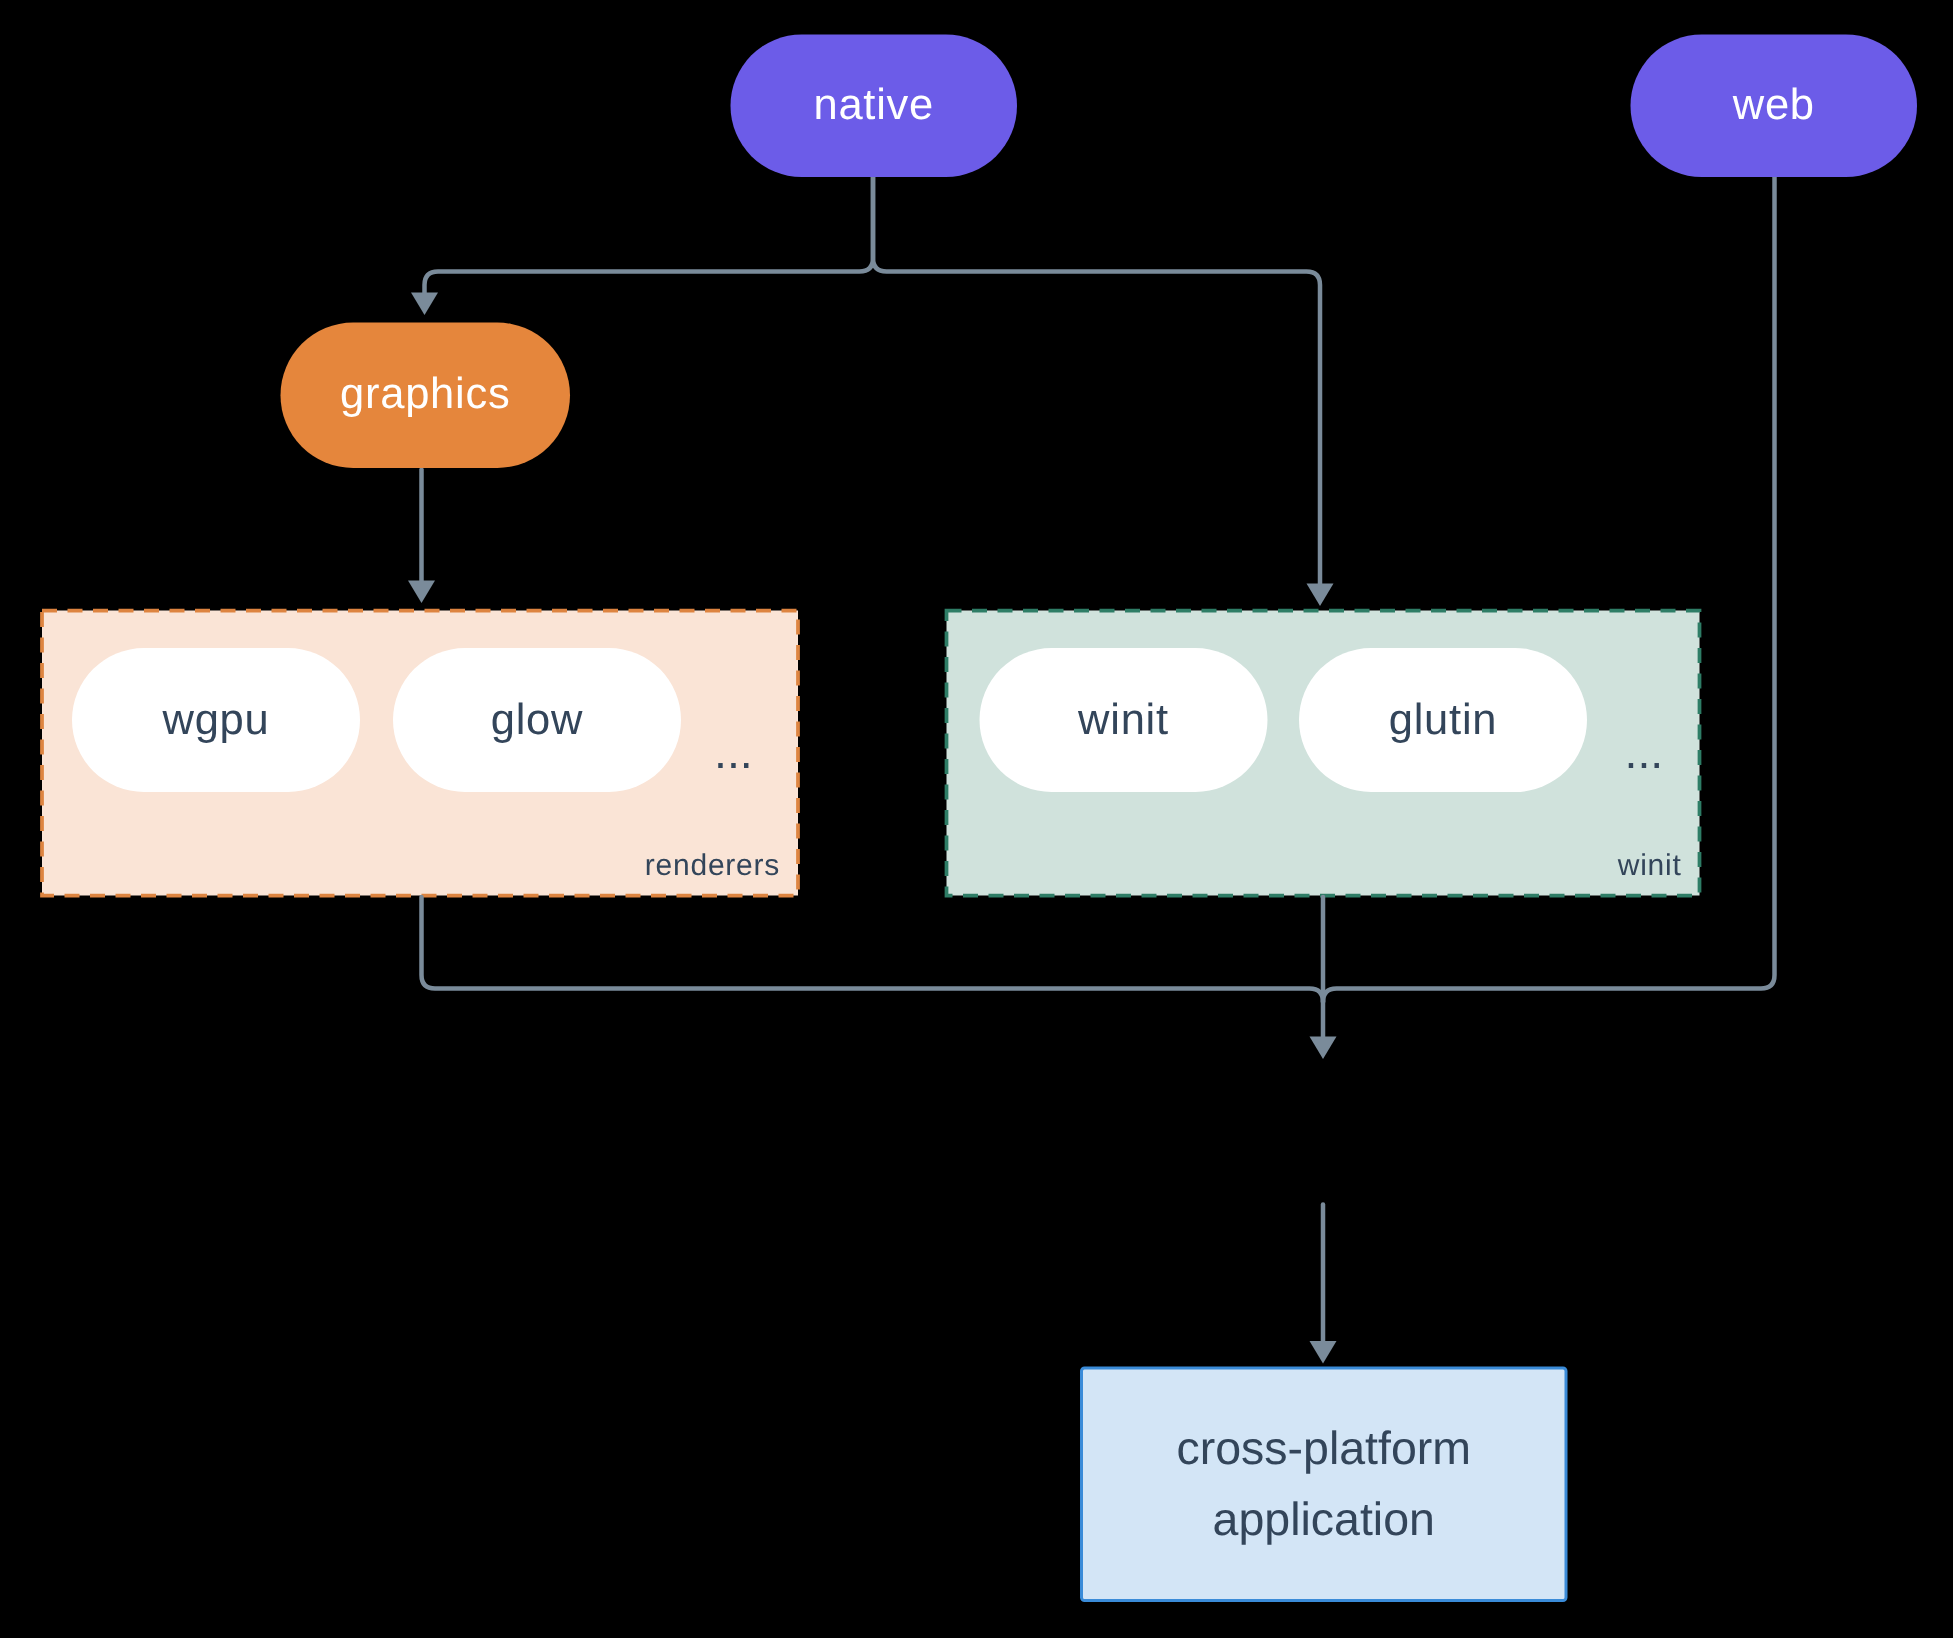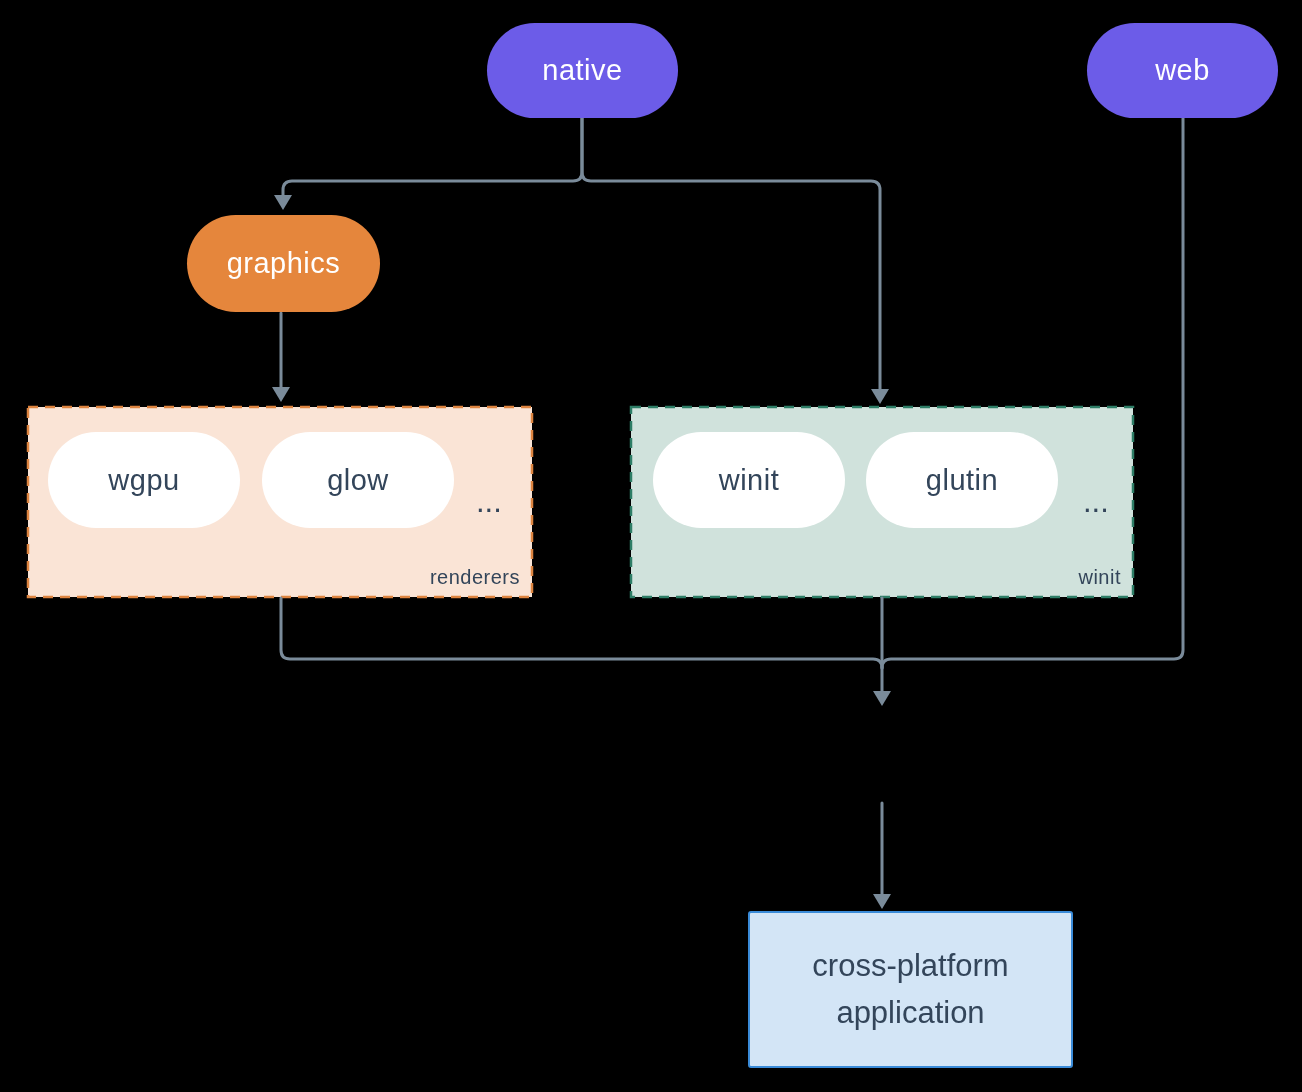--- a/index.html
+++ b/index.html
@@ -60,21 +60,20 @@
     left: 720px; top: 911px; width: 325px; height: 157px;
     box-sizing: border-box;
     background: var(--c-app-bg);
     border: 2.5px solid var(--c-app-border);
     border-radius: 3px;
     display: flex; align-items: center; justify-content: center;
     text-align: center;
     font-size: 31px; line-height: 1.5;
     color: var(--c-dark-text);
     padding: 0 26px;
-    margin-left: 28px;
   }
 </style>
 </head>
 <body>
 
 <div class="canvas">
 
   <svg class="edges" width="1302" height="1092" viewBox="0 0 1302 1092">
 
     <rect class="rect-renderers" x="28" y="407" width="504" height="190"></rect>

